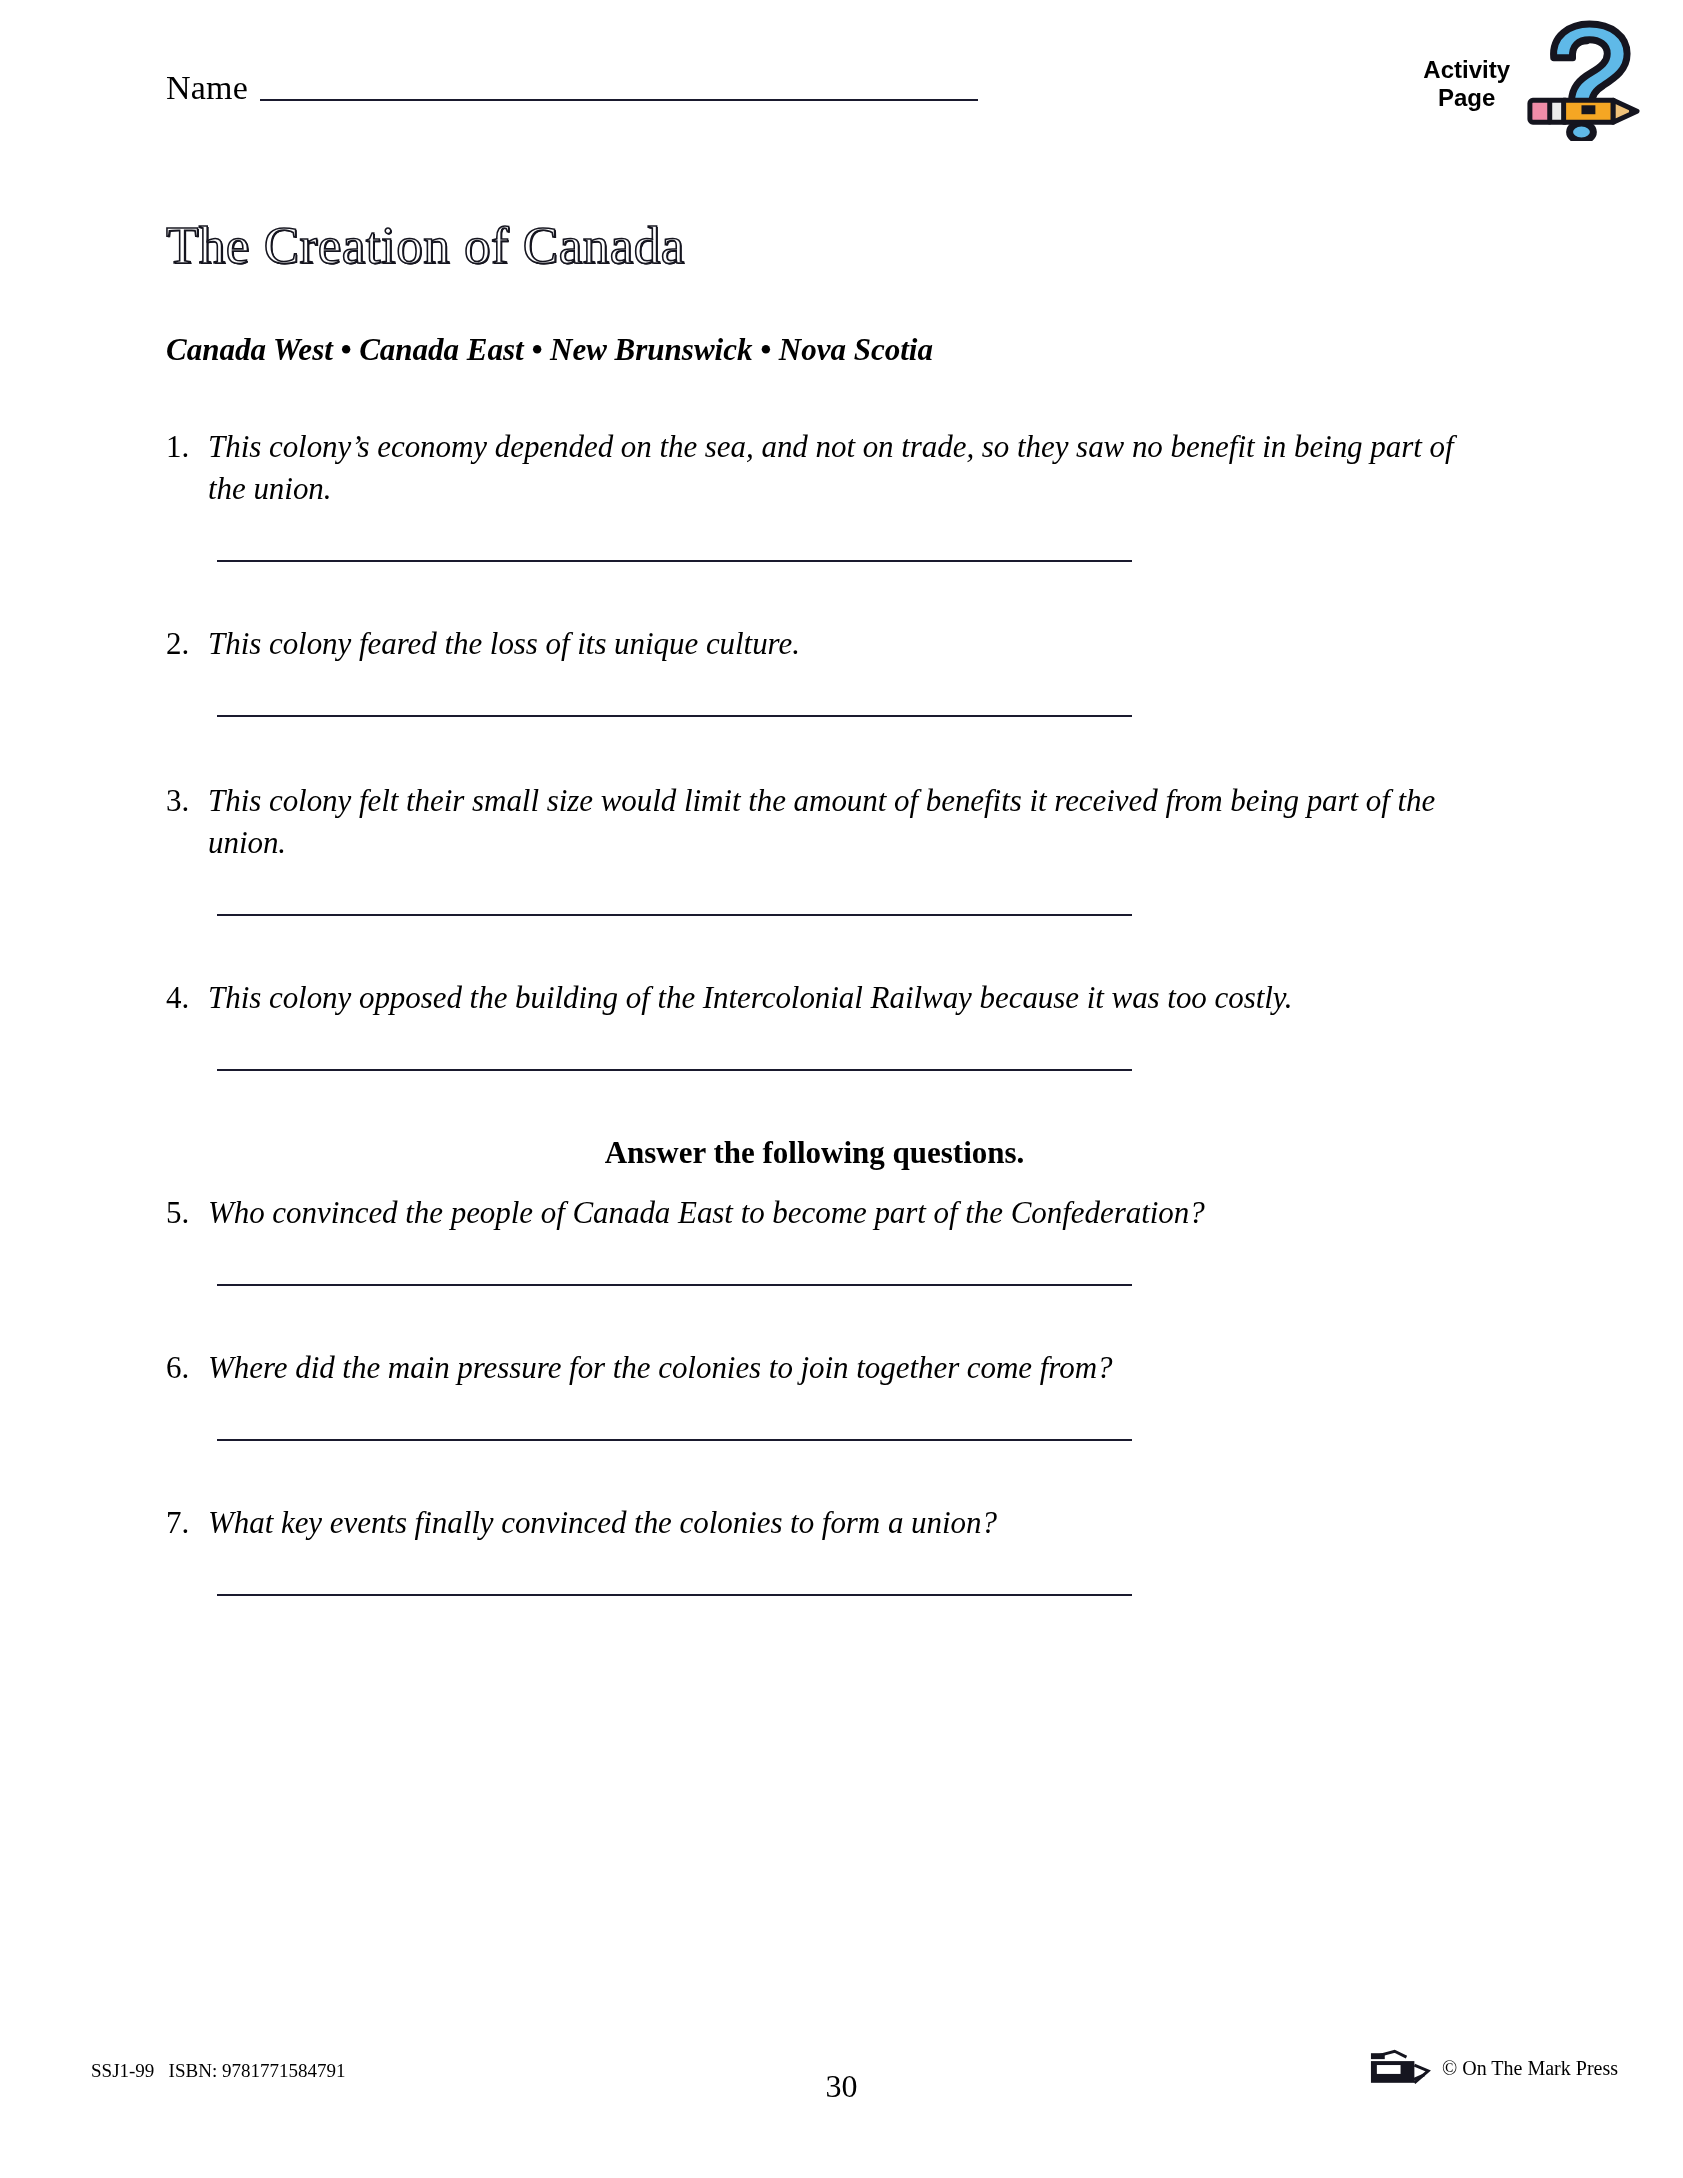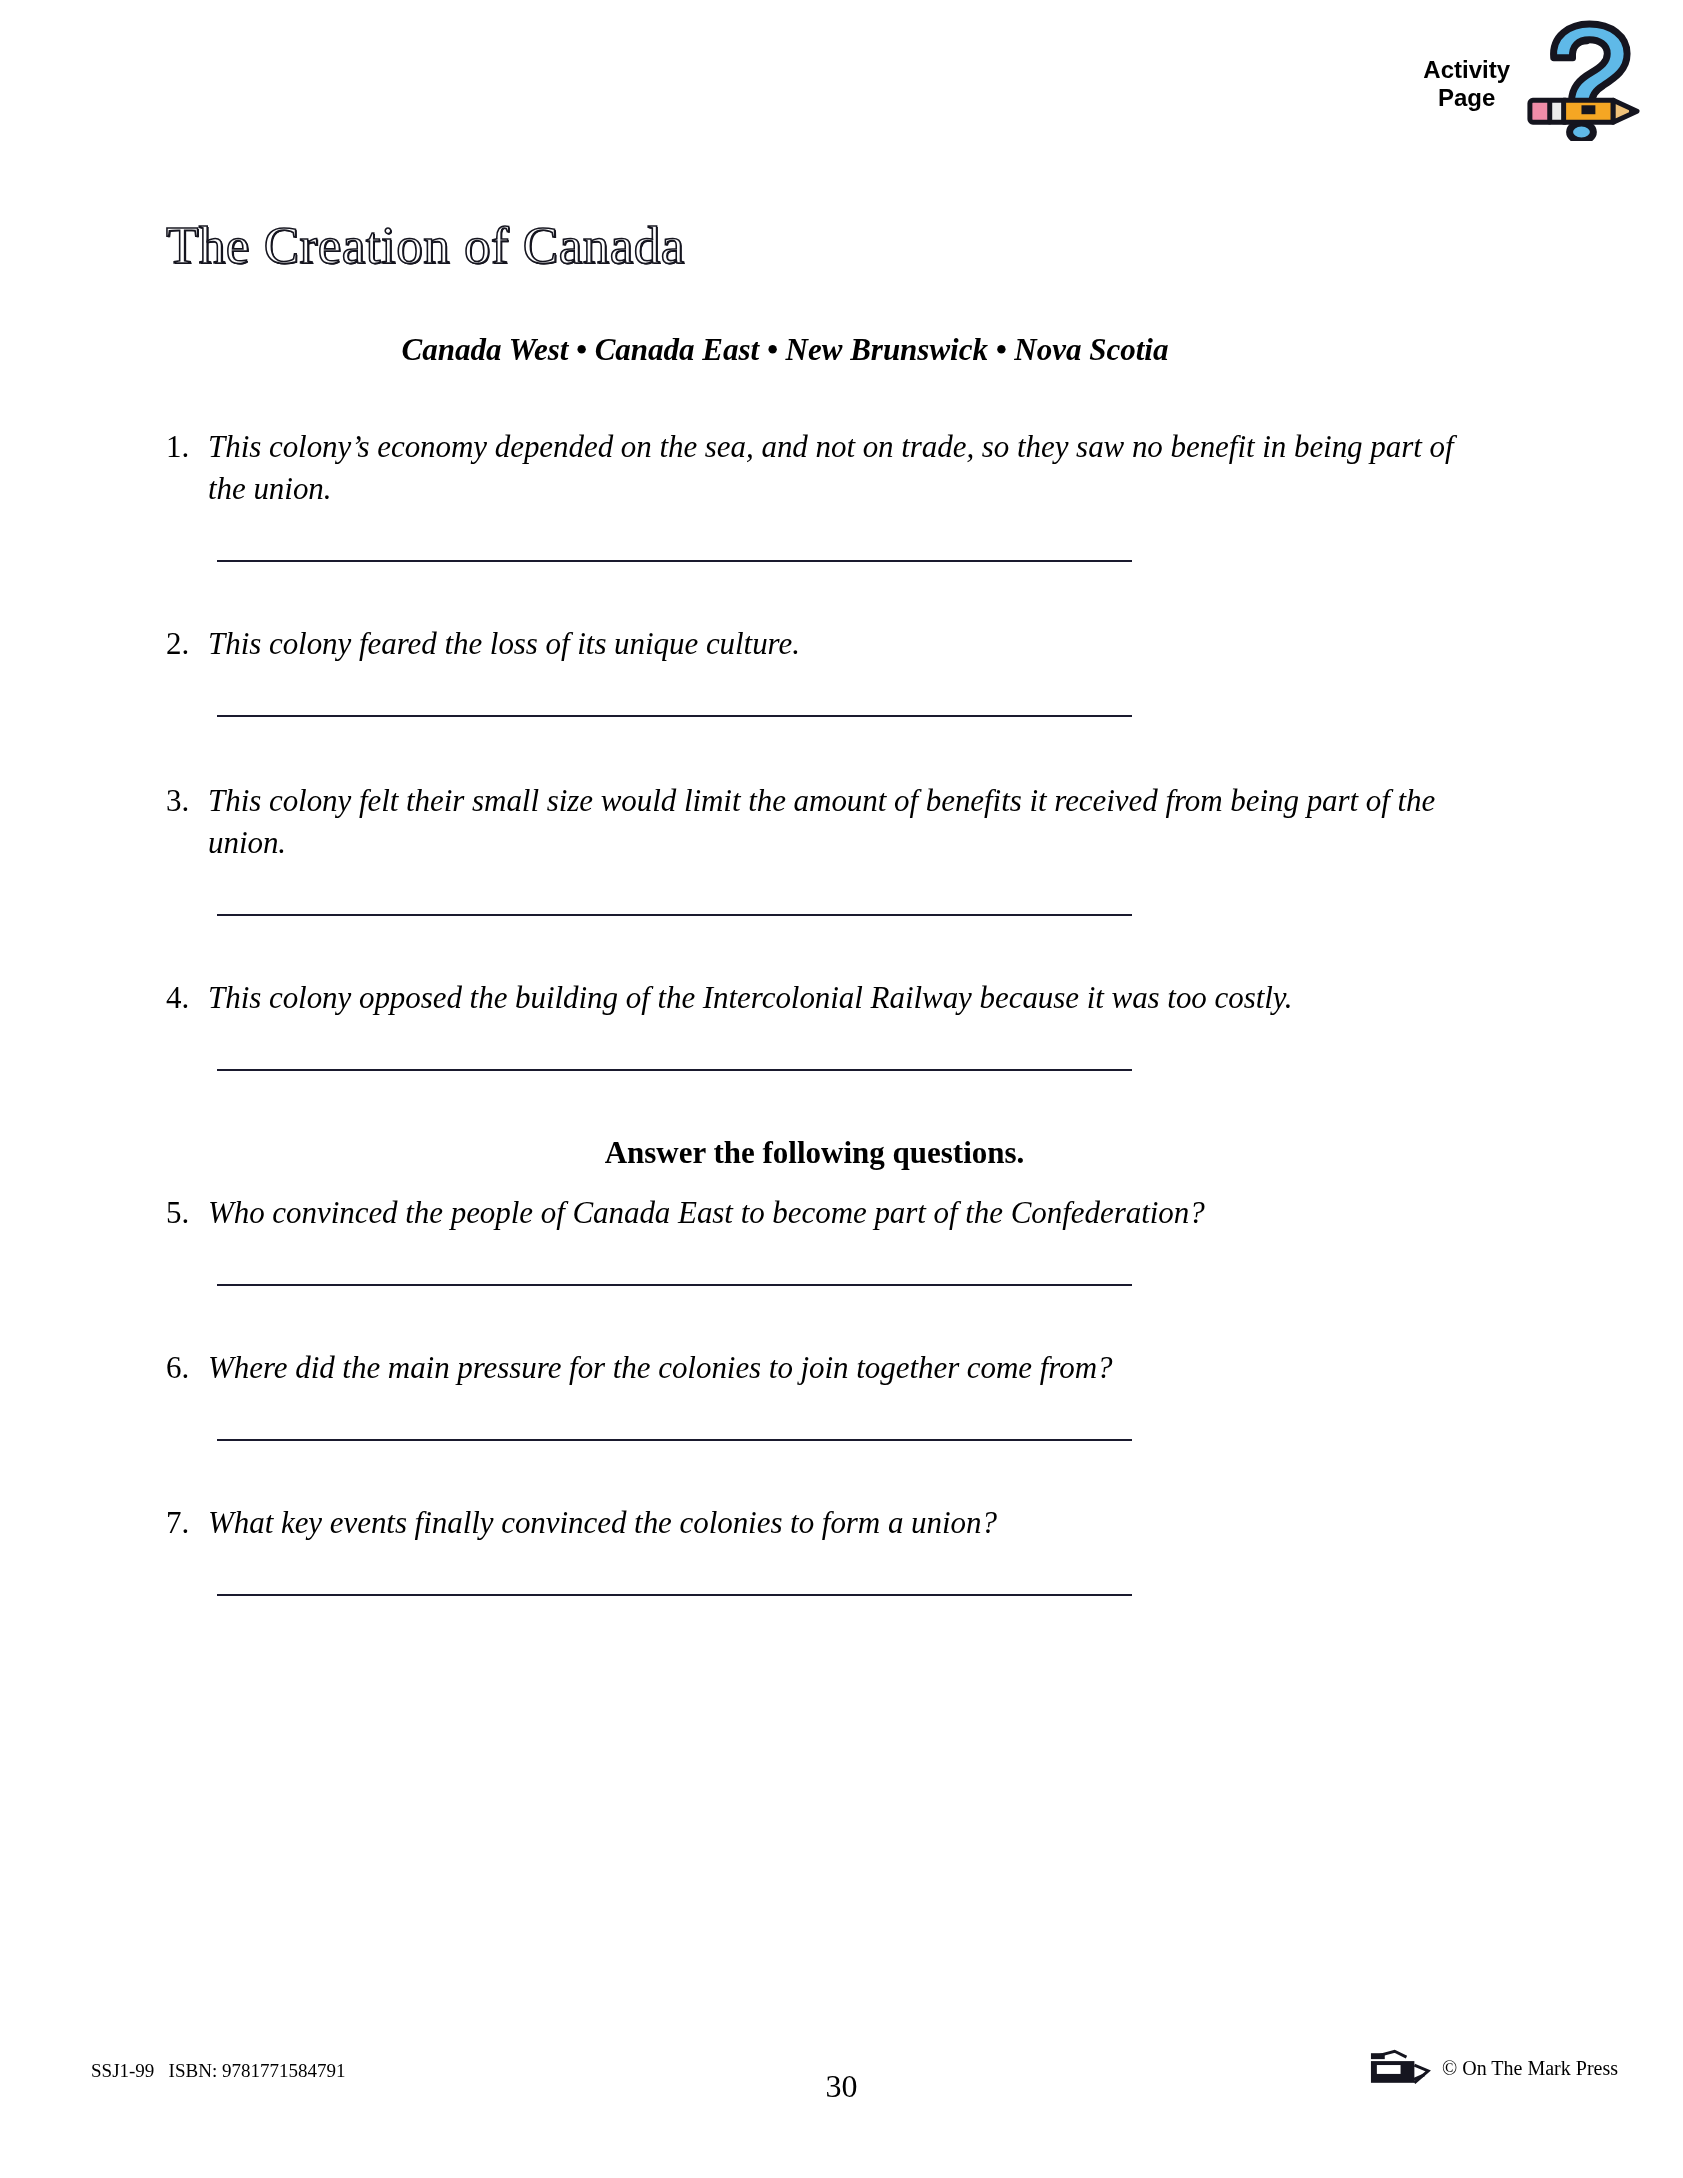--- a/index.html
+++ b/index.html
@@ -97,21 +97,21 @@
     font-weight: bold;
     letter-spacing: -0.1px;
     white-space: nowrap;
   }
 
   .colony-list {
     position: absolute;
     left: 166px;
     top: 332px;
     width: 1238px;
-    text-align: center;
+    text-align: left;
     font-size: 31px;
     line-height: 36px;
     font-weight: bold;
     font-style: italic;
   }
 
   
   .questions {
     position: absolute;
     left: 166px;
@@ -193,20 +193,24 @@
     font-size: 20px;
     line-height: 24px;
     white-space: nowrap;
   }
 </style>
 </head>
 <body>
 
 <div class="page">
 
+  <div class="name-row">
+    <span class="name-label">Name</span>
+    <span class="name-rule"></span>
+  </div>
 
   <div class="activity-badge">
     <div class="activity-text"><span>Activity</span>
 <span>Page</span></div>
     <svg class="activity-art" viewBox="0 0 126 124">
 
       <path d="M38 40 C36 18 54 6 74 6 C96 6 112 18 112 36 C112 52 100 60 88 68
                C80 73 76 78 76 88 L76 96 L56 96 L56 84 C56 70 64 62 76 55
                C86 49 92 44 92 36 C92 27 84 22 74 22 C63 22 56 28 57 40 Z" fill="#5FB9E8" stroke="#15151f" stroke-width="7" stroke-linejoin="round"></path>
 

